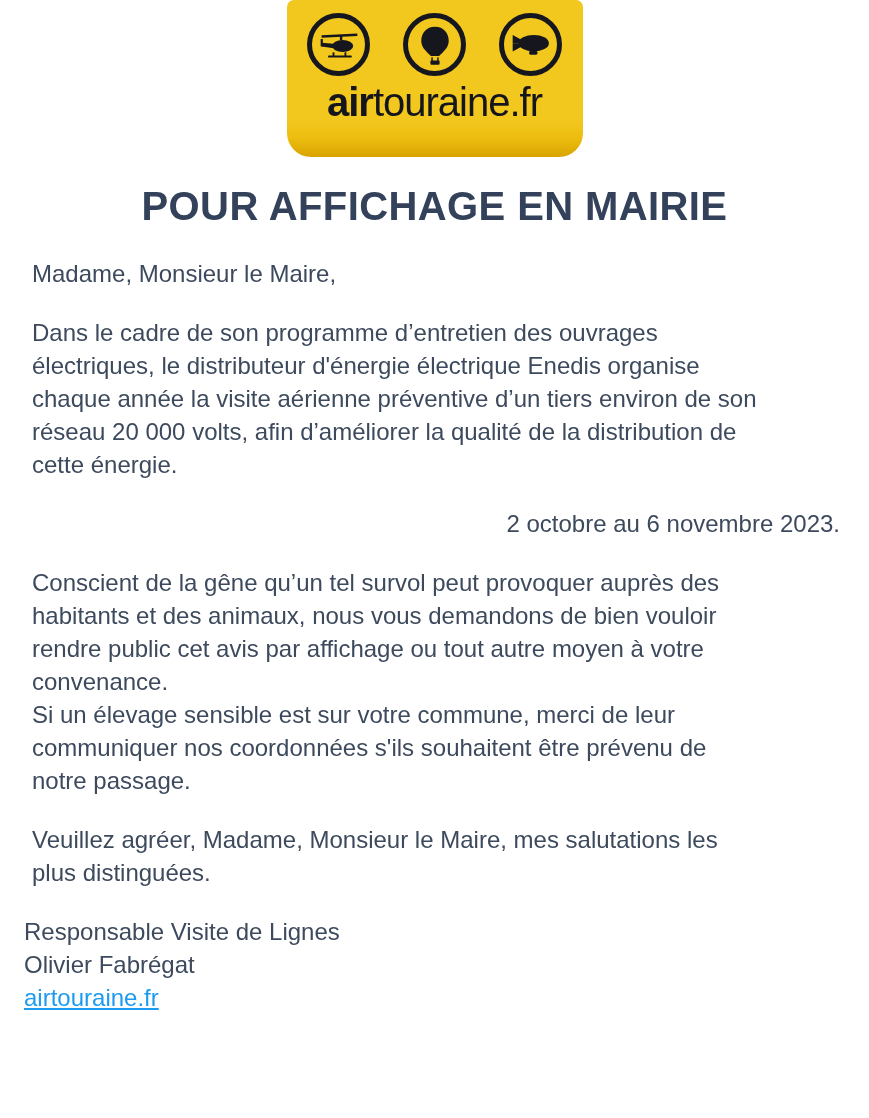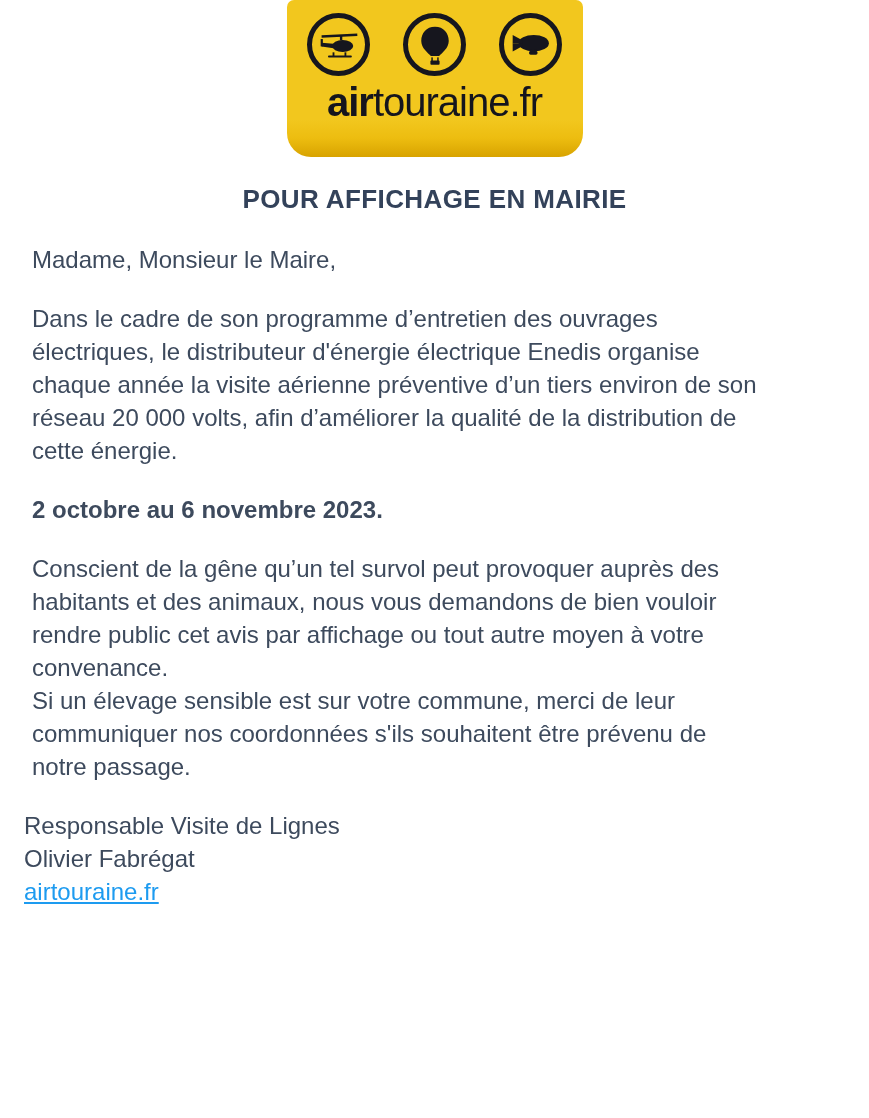--- a/index.html
+++ b/index.html
@@ -46,41 +46,41 @@
     line-height: 1;
     white-space: nowrap;
   }
   .wordmark .bold { font-weight: 700; }
   .wordmark .light { font-weight: 400; }
 
   
   h1.doc-title {
     margin: 27px 0 28px 0;
     text-align: center;
-    font-size: 26px;
+    font-size: 40px;
     font-weight: 700;
     letter-spacing: 0.4px;
     color: #33425A;
   }
 
   
   .content {
     width: 824px;
     margin-left: 24px;
     font-size: 24px;
     line-height: 33px;
     color: #3D4A5D;
   }
   .content p {
     margin: 26px 8px;
     white-space: pre-line;
   }
   .content p.date-line {
-    font-weight: 700;
-    text-align: left;
+    font-weight: 400;
+    text-align: right;
   }
   .signature { margin-top: 26px; }
   .signature div { line-height: 33px; }
   .signature a.site-link {
     color: #1D9BF0;
     text-decoration: underline;
     line-height: 33px;
   }
 </style>
 </head>
@@ -136,19 +136,21 @@
 réseau 20 000 volts, afin d’améliorer la qualité de la distribution de
 cette énergie.</p>
   <p class="date-line">2 octobre au 6 novembre 2023.</p>
   <p>Conscient de la gêne qu’un tel survol peut provoquer auprès des
 habitants et des animaux, nous vous demandons de bien vouloir
 rendre public cet avis par affichage ou tout autre moyen à votre
 convenance.
 Si un élevage sensible est sur votre commune, merci de leur
 communiquer nos coordonnées s'ils souhaitent être prévenu de
 notre passage.</p>
+  <p>Veuillez agréer, Madame, Monsieur le Maire, mes salutations les
+plus distinguées.</p>
 
   <div class="signature">
     <div>Responsable Visite de Lignes</div>
     <div>Olivier Fabrégat</div>
     <a class="site-link" href="#">airtouraine.fr</a>
   </div>
 </div>
 
 </body></html>

